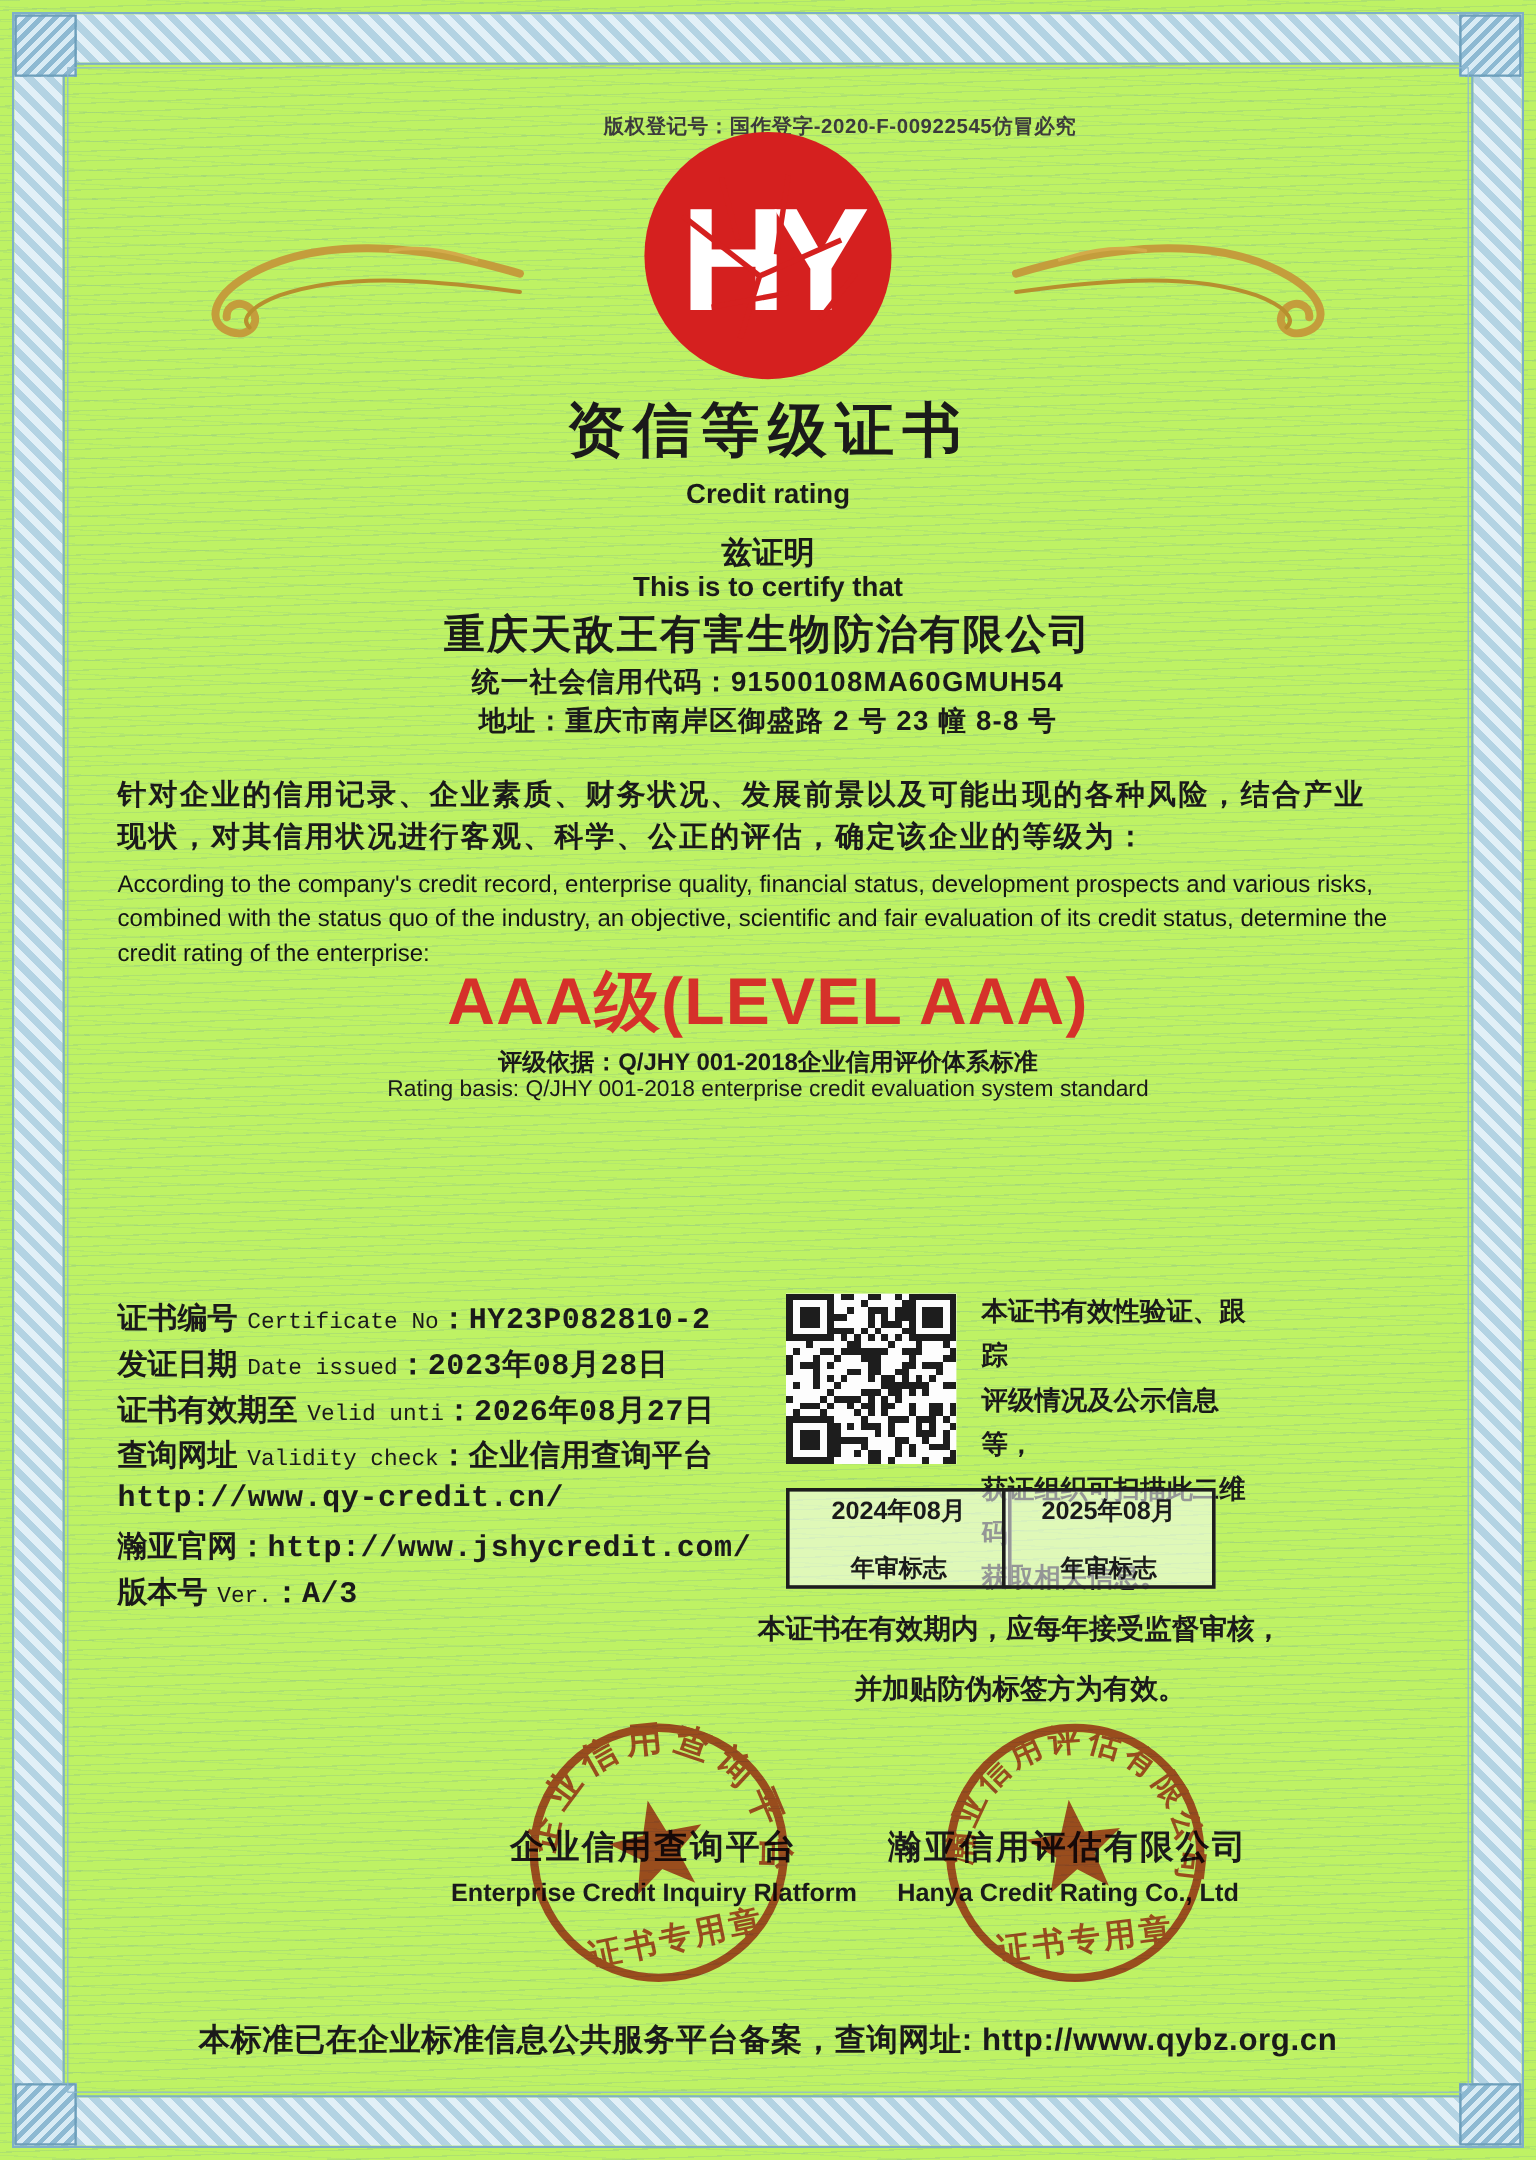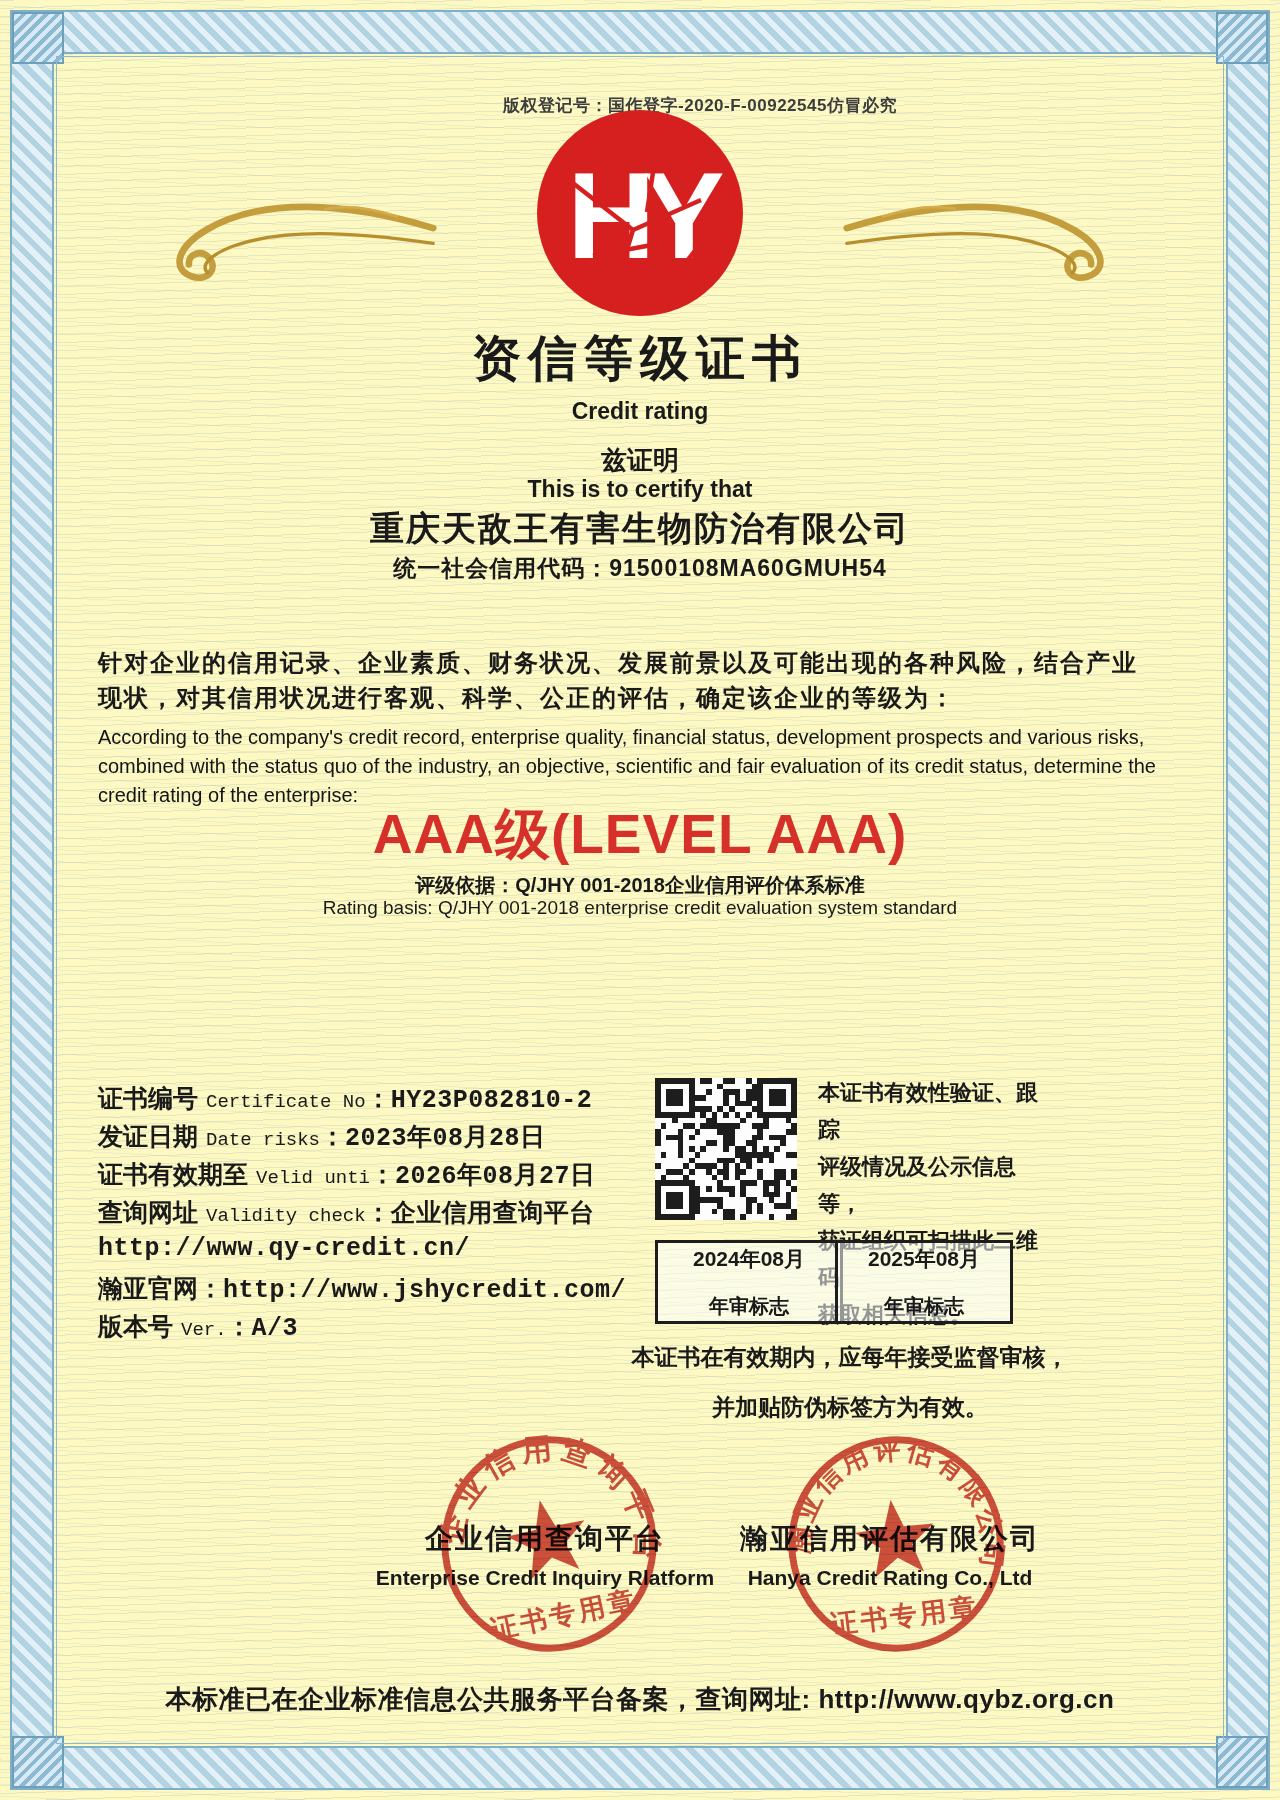--- a/index.html
+++ b/index.html
@@ -1,17 +1,17 @@
 <!DOCTYPE html>
 <html><head>
 <meta charset="utf-8">
 <style>
   html,body{margin:0;padding:0;background:#e8eef1;}
   .page{position:relative;width:1280px;height:1800px;margin:0 auto;overflow:hidden;
-        background:#fef9c3;font-family:"Liberation Sans","DejaVu Sans",sans-serif;color:#1a1a1a;}
+        background:#bef264;font-family:"Liberation Sans","DejaVu Sans",sans-serif;color:#1a1a1a;}
   
   .paper{position:absolute;inset:0;
     background-image:
       repeating-linear-gradient(178deg, rgba(90,140,170,.16) 0 1px, transparent 1px 8px),
       repeating-linear-gradient(183deg, rgba(90,150,175,.10) 0 1px, transparent 1px 12px);}
   
   .band{position:absolute;inset:12px;border:40px solid transparent;
     border-image:repeating-linear-gradient(45deg,#b3d3e3 0 6px,#e2f0f7 6px 12px) 40;
     box-shadow:inset 0 0 0 2px #7fafc9, 0 0 0 2px #7fafc9;}
   .corner{position:absolute;width:52px;height:52px;
@@ -116,41 +116,42 @@
       <line x1="66" y1="40" x2="80" y2="92"></line>
     </g>
   </svg>
 
   <div class="abs ctr title-cn">资信等级证书</div>
   <div class="abs ctr title-en">Credit rating</div>
   <div class="abs ctr certify-cn">兹证明</div>
   <div class="abs ctr certify-en">This is to certify that</div>
   <div class="abs ctr company">重庆天敌王有害生物防治有限公司</div>
   <div class="abs ctr credit-code">统一社会信用代码：91500108MA60GMUH54</div>
+  <div class="abs ctr address">地址：重庆市南岸区御盛路 2 号 23 幢 8-8 号</div>
 
   <div class="abs intro">
     <div class="cn">针对企业的信用记录、企业素质、财务状况、发展前景以及可能出现的各种风险，结合产业</div>
     <div class="cn">现状，对其信用状况进行客观、科学、公正的评估，确定该企业的等级为：</div>
     <div class="en">According to the company's credit record, enterprise quality, financial status, development prospects and various risks, combined with the status quo of the industry, an objective, scientific and fair evaluation of its credit status, determine the credit rating of the enterprise:</div>
   </div>
 
   <div class="abs ctr rating">AAA级(LEVEL AAA)</div>
   <div class="abs ctr basis-cn">评级依据：Q/JHY 001-2018企业信用评价体系标准</div>
   <div class="abs ctr basis-en">Rating basis: Q/JHY 001-2018 enterprise credit evaluation system standard</div>
 
   <div class="abs details">
     <div class="drow">
       <span class="cn">证书编号</span>
       <span class="en">Certificate No</span>
       <span class="sep">：</span>
       <span class="val">HY23P082810-2</span>
     </div>
     <div class="drow">
       <span class="cn">发证日期</span>
-      <span class="en">Date risks</span>
+      <span class="en">Date issued</span>
       <span class="sep">：</span>
       <span class="val">2023年08月28日</span>
     </div>
     <div class="drow">
       <span class="cn">证书有效期至</span>
       <span class="en">Velid unti</span>
       <span class="sep">：</span>
       <span class="val">2026年08月27日</span>
     </div>
     <div class="drow">

